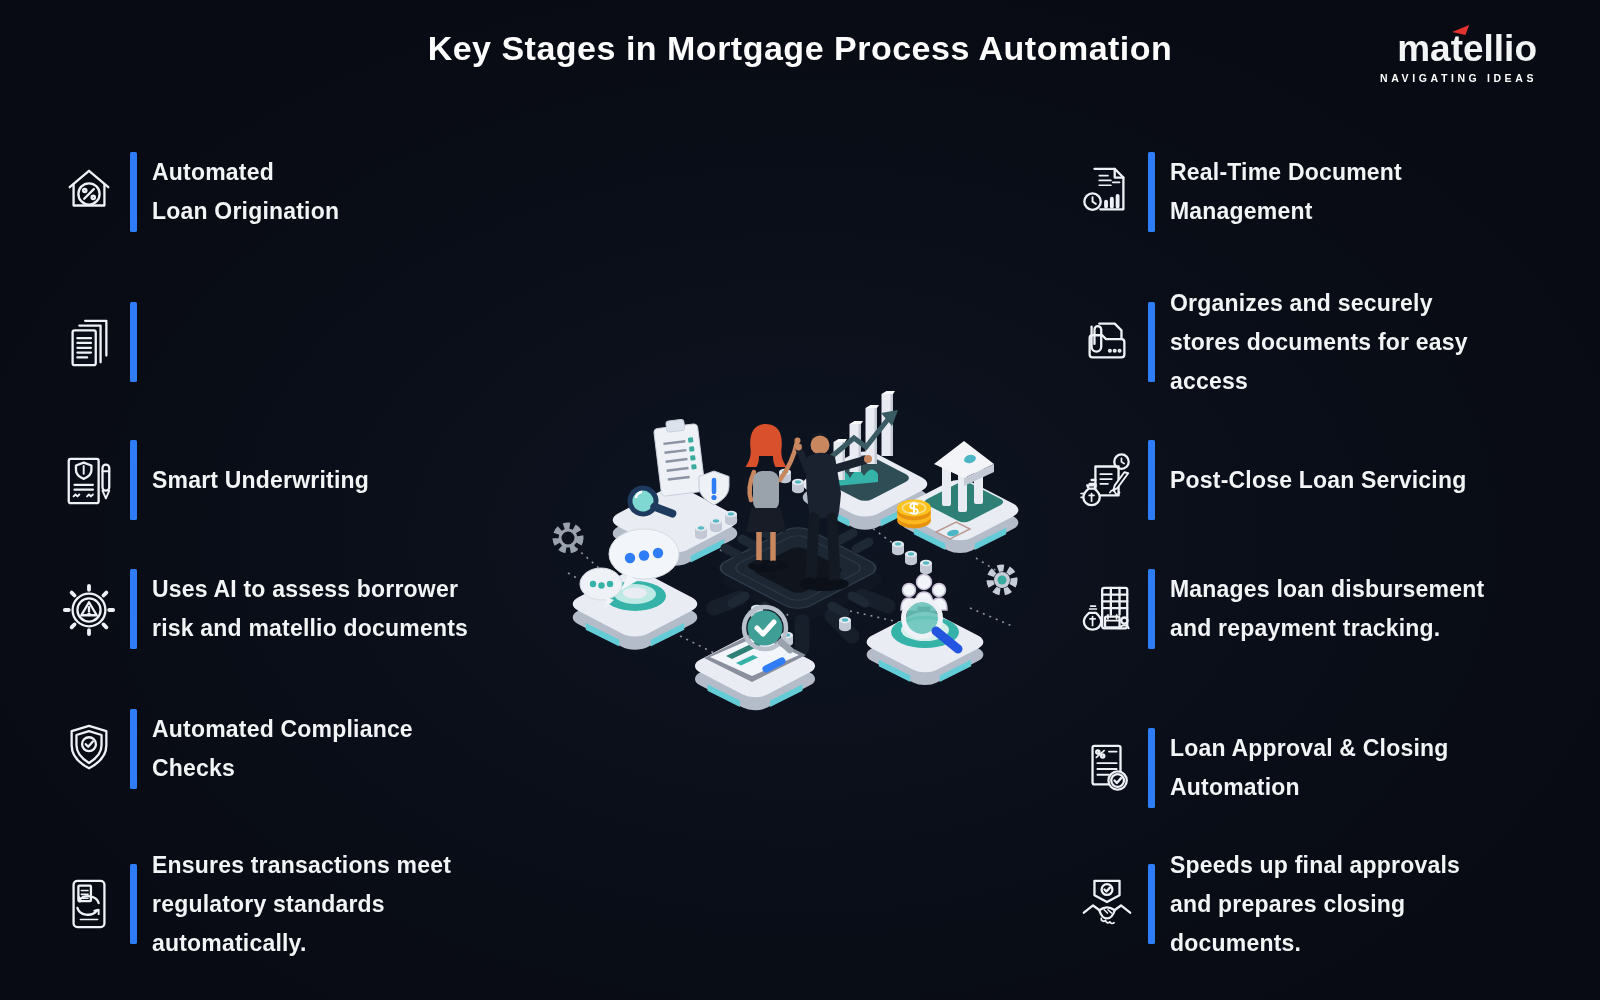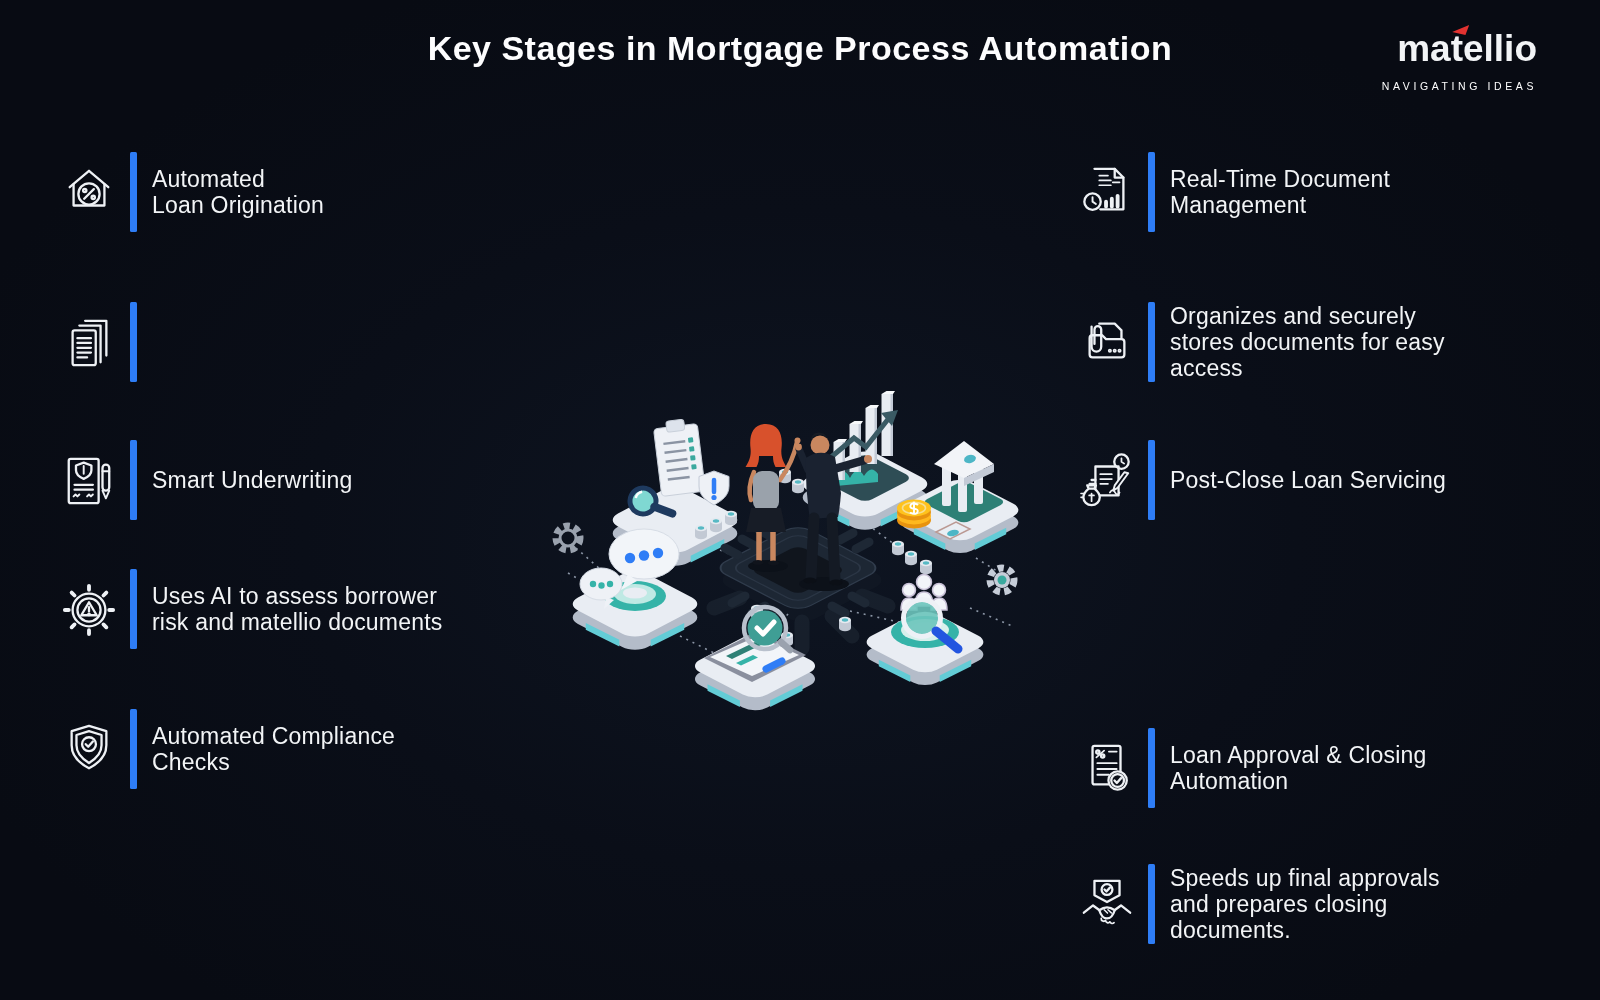--- a/index.html
+++ b/index.html
@@ -10,29 +10,29 @@
   }
   .title{
     position:absolute;left:0;top:14px;width:1570px;text-align:center;
     font-size:34px;font-weight:700;letter-spacing:.5px;color:#fdfdfe;margin:15px;
   }
   
   .logo{position:absolute;right:63px;top:30px;text-align:right;}
   .logo-name{font-size:37px;font-weight:700;letter-spacing:0;line-height:1;position:relative;display:inline-block;}
   .logo-flag{position:absolute;left:55px;top:-5px;width:17px;height:10px;background:#e23230;
     clip-path:polygon(0 70%,100% 0,78% 100%);}
-  .logo-tagline{font-size:10.5px;font-weight:400;letter-spacing:3.6px;margin-top:13px;color:#ffffff;}
+  .logo-tagline{font-size:10.5px;font-weight:700;letter-spacing:3.6px;margin-top:5px;color:#ffffff;}
   
   .row{position:absolute;display:flex;align-items:center;height:80px;}
   .row.left{left:60px;}
   .row.right{left:1078px;}
   .iconbox{width:58px;height:74px;display:flex;align-items:center;justify-content:center;flex:0 0 auto;}
   .licon{width:54px;height:62px;stroke:#eef1f5;stroke-width:2.4;fill:none;stroke-linecap:round;stroke-linejoin:round;}
   .bar{width:7px;height:80px;background:#2e7df6;border-radius:1.5px;margin-left:12px;flex:0 0 auto;}
-  .text{margin-left:15px;font-size:23px;line-height:26px;letter-spacing:.2px;white-space:pre-line;color:#f2f4f6;}
+  .text{margin-left:15px;font-size:23px;line-height:39px;letter-spacing:.2px;white-space:pre-line;color:#f2f4f6;font-weight:bold;}
   .illus{position:absolute;left:540px;top:368px;width:500px;height:345px;}
   .hidden-defs{position:absolute;width:0;height:0;overflow:hidden;}
 </style>
 </head>
 <body>
 
 <svg class="hidden-defs" aria-hidden="true">
   <defs>
     <symbol id="i-house" viewBox="0 0 56 64">
       <path d="M8 27 L28 10 L48 27"></path>
@@ -194,20 +194,31 @@
   <div class="row left" style="top:709px">
     <div class="iconbox">
         <svg class="licon">
           <use href="#i-shieldcheck"></use>
         </svg>
       </div>
     <div class="bar"></div>
     <div class="text">Automated Compliance
 Checks</div>
   </div>
+  <div class="row left" style="top:864px">
+    <div class="iconbox">
+        <svg class="licon">
+          <use href="#i-docsync"></use>
+        </svg>
+      </div>
+    <div class="bar"></div>
+    <div class="text">Ensures transactions meet
+regulatory standards
+automatically.</div>
+  </div>
 
   <div class="row right" style="top:152px">
     <div class="iconbox">
         <svg class="licon">
           <use href="#i-docclock"></use>
         </svg>
       </div>
     <div class="bar"></div>
     <div class="text">Real-Time Document
 Management</div>
@@ -224,20 +235,30 @@
 access</div>
   </div>
   <div class="row right" style="top:440px">
     <div class="iconbox">
         <svg class="licon">
           <use href="#i-servicing"></use>
         </svg>
       </div>
     <div class="bar"></div>
     <div class="text">Post-Close Loan Servicing</div>
+  </div>
+  <div class="row right" style="top:569px">
+    <div class="iconbox">
+        <svg class="licon">
+          <use href="#i-ledgerbag"></use>
+        </svg>
+      </div>
+    <div class="bar"></div>
+    <div class="text">Manages loan disbursement
+and repayment tracking.</div>
   </div>
   <div class="row right" style="top:728px">
     <div class="iconbox">
         <svg class="licon">
           <use href="#i-approval"></use>
         </svg>
       </div>
     <div class="bar"></div>
     <div class="text">Loan Approval &amp; Closing
 Automation</div>

